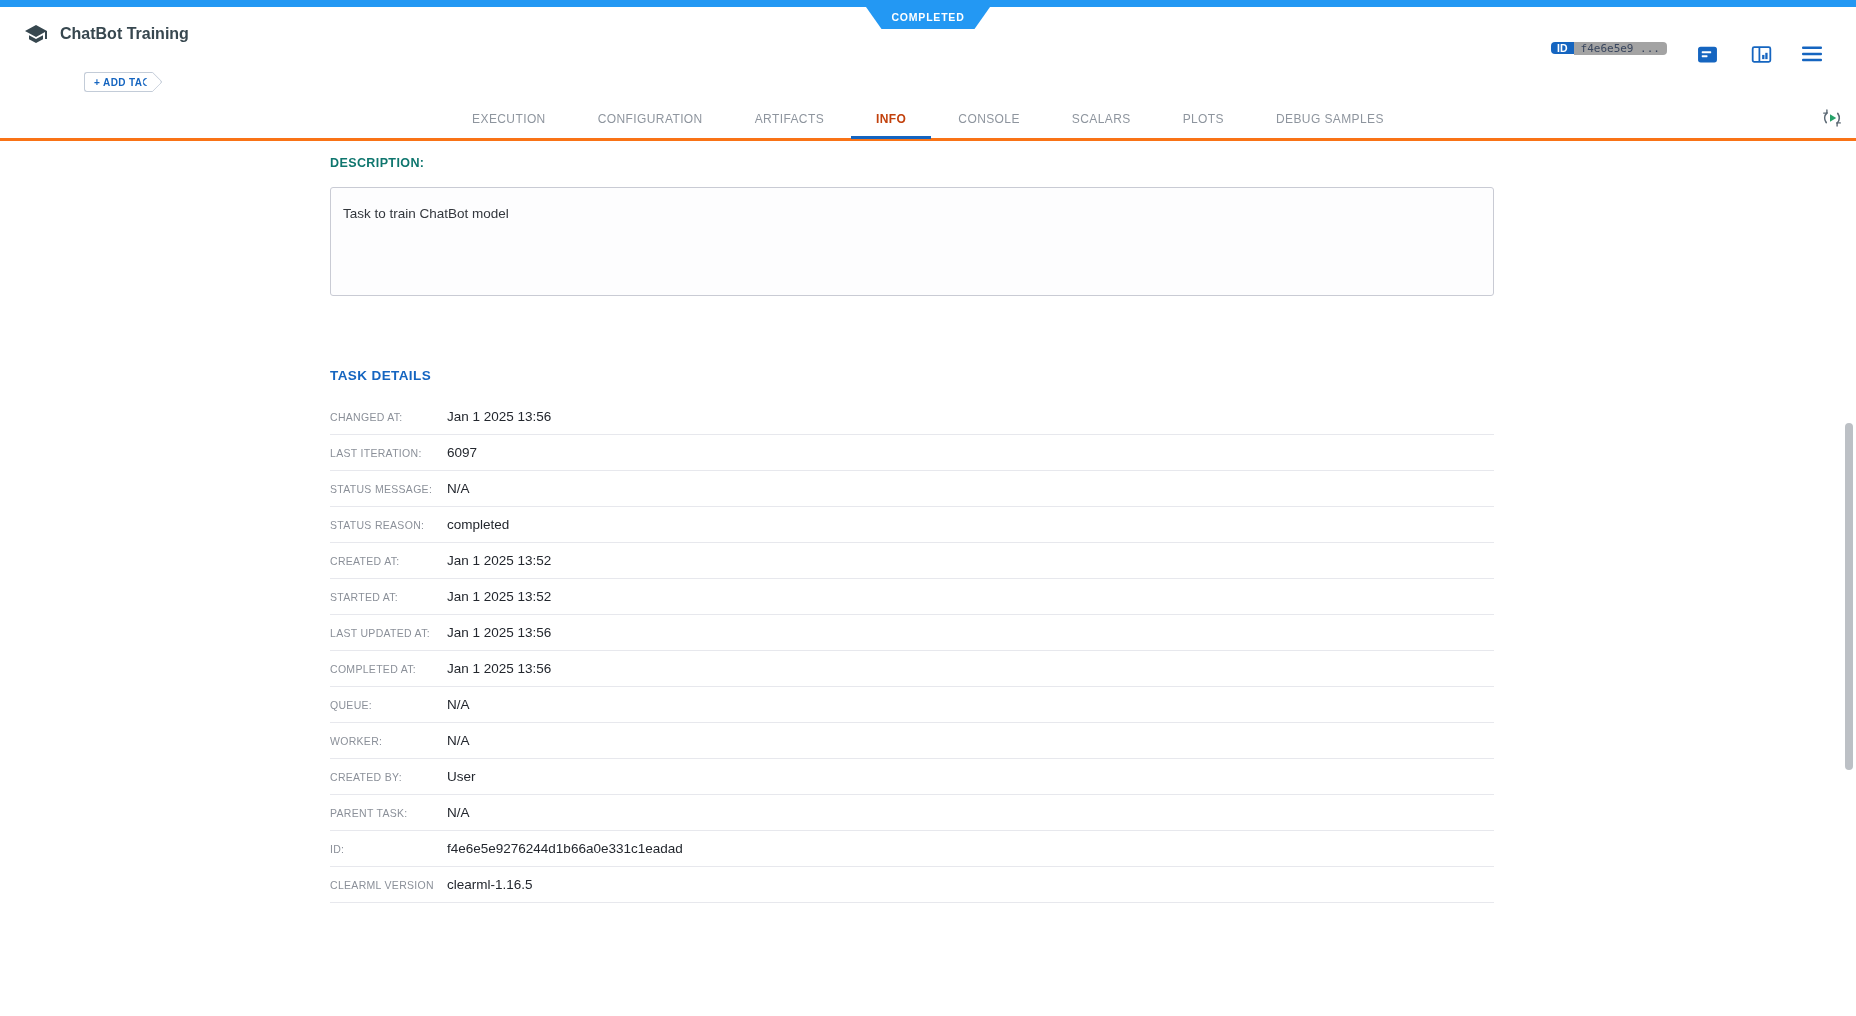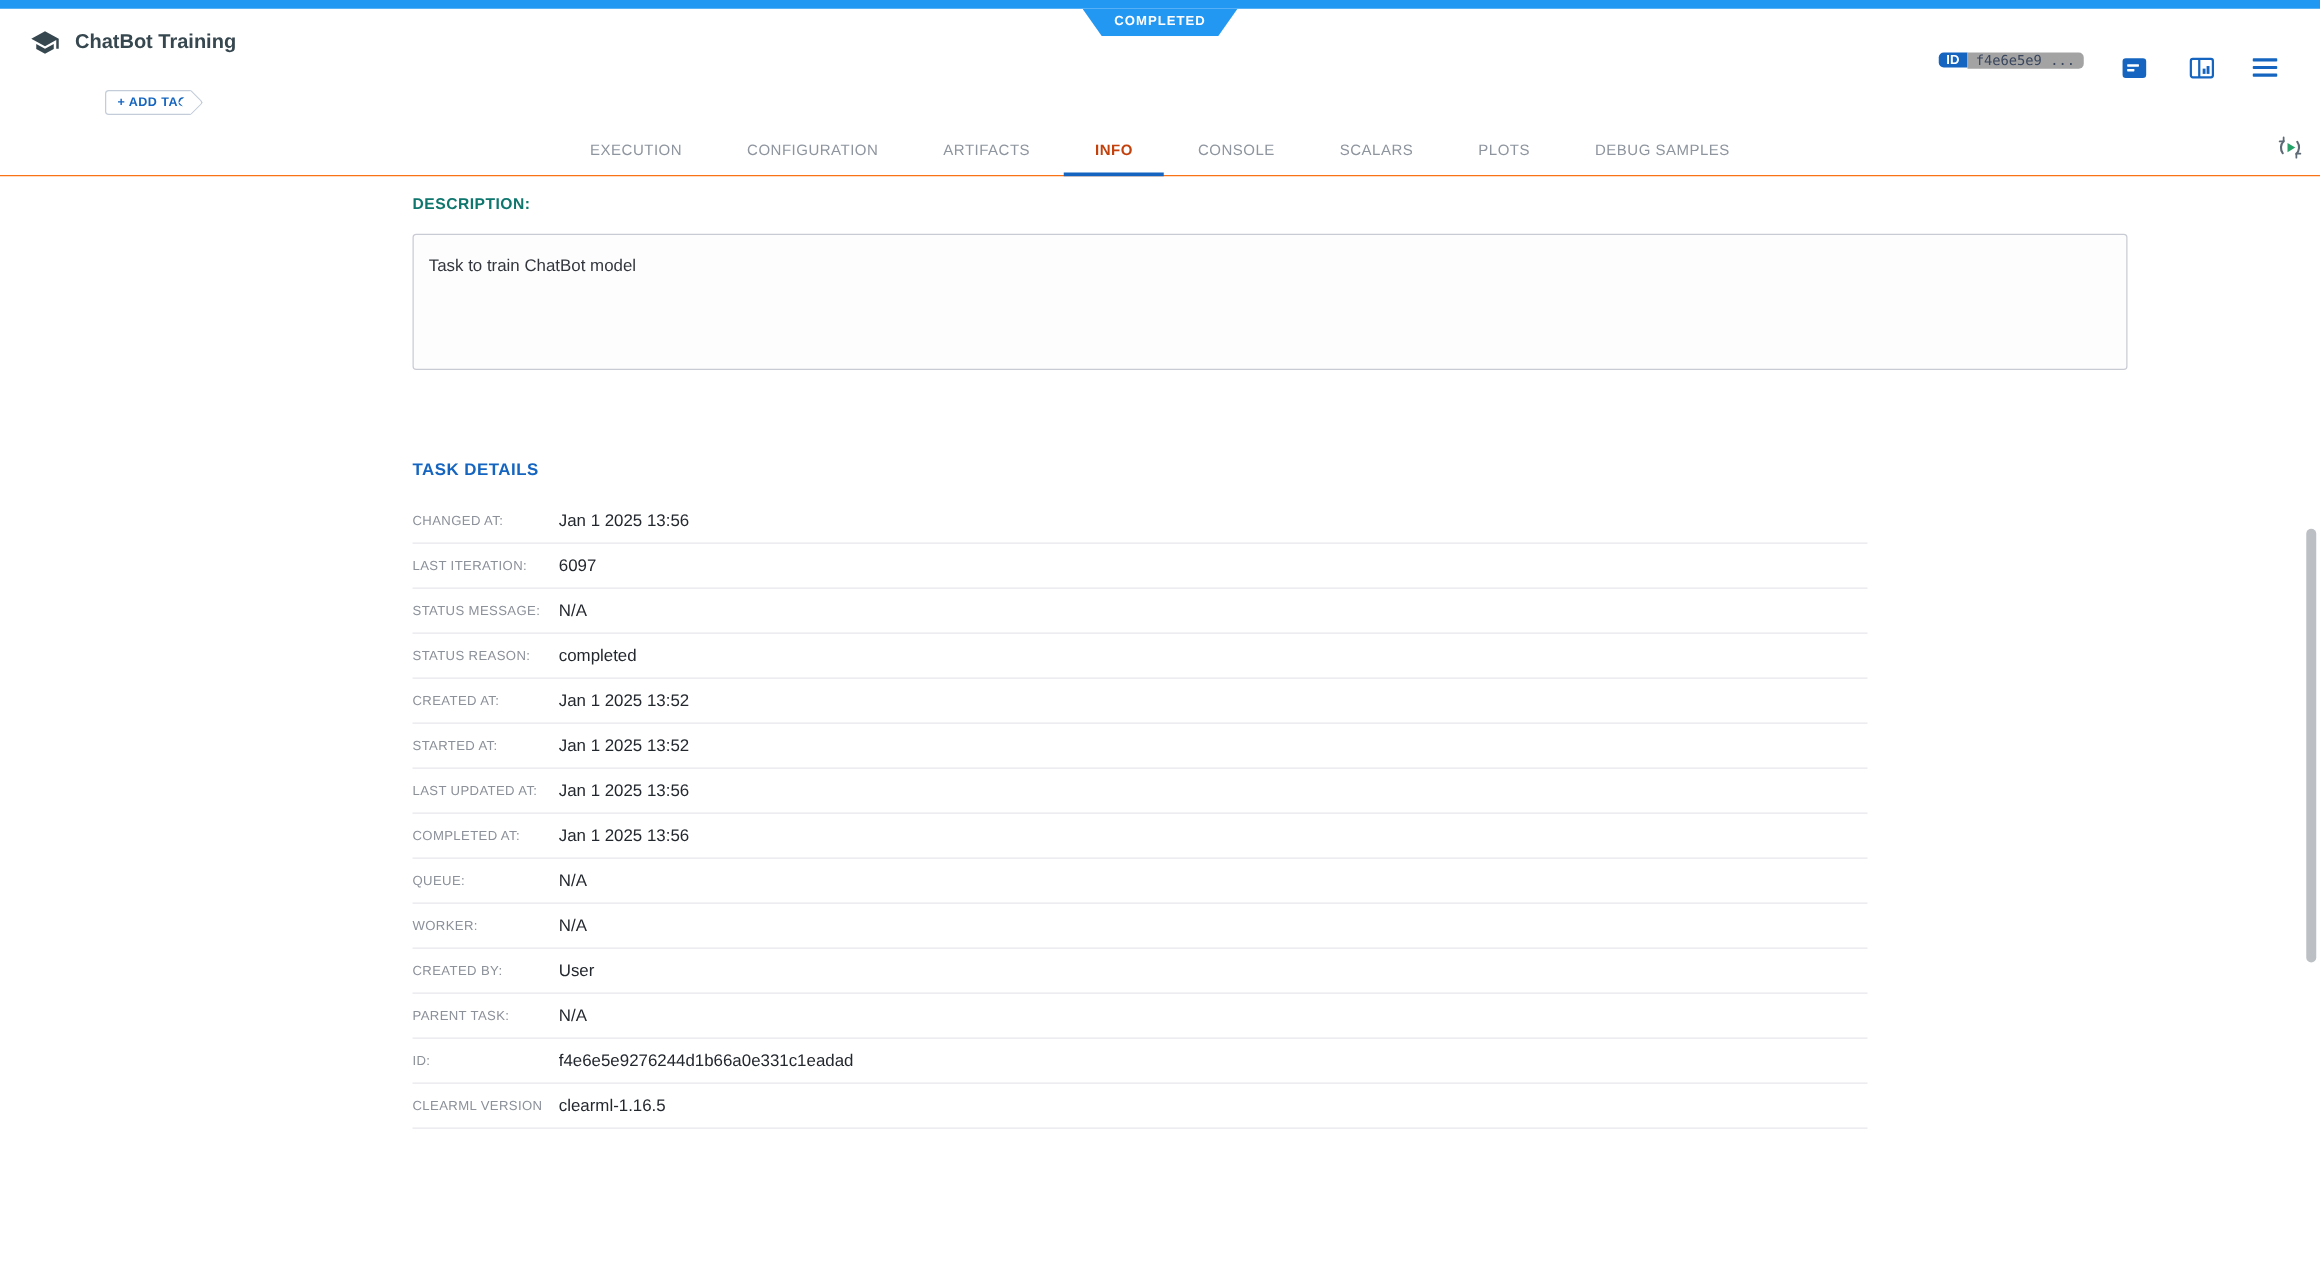--- a/index.html
+++ b/index.html
@@ -34,32 +34,32 @@
   .id-value { background:#a3a3a3; color:#39465e; font-family:"DejaVu Sans Mono", monospace;
               font-size:11px; border-radius:0 4px 4px 0; display:flex; align-items:center;
               padding:0 7px; cursor:pointer; }
   .icon-btn { display:inline-flex; align-items:center; justify-content:center; cursor:pointer; }
   .icon-comment { margin-left:30px; }
   .icon-layout  { margin-left:33px; }
   .icon-menu    { margin-left:30px; }
 
   
   .tabbar { position:absolute; top:100px; left:0; right:0; height:41px;
-            border-bottom:1px solid #f97316; display:flex; justify-content:center; }
+            border-bottom:3px solid #f97316; display:flex; justify-content:center; }
   .tab { position:relative; height:100%; display:flex; align-items:center; padding:0 26px;
          font-size:12px; font-weight:500; letter-spacing:.4px; color:#8e959e; cursor:pointer; white-space:nowrap; }
   .tab.active { color:#c2410c; font-weight:bold; }
   .tab.active::after { content:""; position:absolute; left:1px; right:1px; bottom:-1px;
          height:3px; background:#1565c0; }
   .refresh-btn { position:absolute; top:107px; right:13px; width:22px; height:22px; cursor:pointer; }
 
   
   .section-label { position:absolute; left:330px; top:156px; font-size:12.5px; font-weight:bold;
                    color:#0f766e; letter-spacing:.4px; }
-  .desc-box { position:absolute; left:330px; top:187px; width:1372px; height:109px;
+  .desc-box { position:absolute; left:330px; top:187px; width:1164px; height:109px;
               background:#fdfdfe; border:1px solid #c9cbd4; border-radius:3px;
               padding:16px 12px; cursor:text; }
   .desc-box .desc-text { font-size:13.5px; color:#33373d; }
 
   .details-title { position:absolute; left:330px; top:368px; font-size:13.5px; font-weight:bold;
                    color:#1565c0; letter-spacing:.4px; }
   .rows { position:absolute; left:330px; top:399px; width:1164px; }
   .row { height:36px; display:flex; align-items:center; border-bottom:1px solid #e7e8ed; }
   .rlabel { width:117px; flex:0 0 117px; font-size:10.5px; color:#8b9099; letter-spacing:.3px;
             text-transform:uppercase; }

